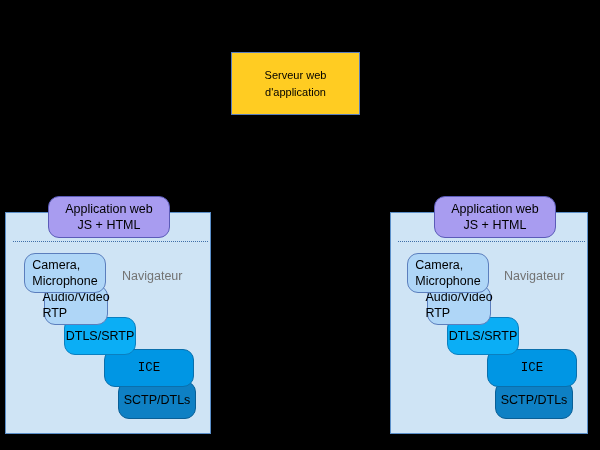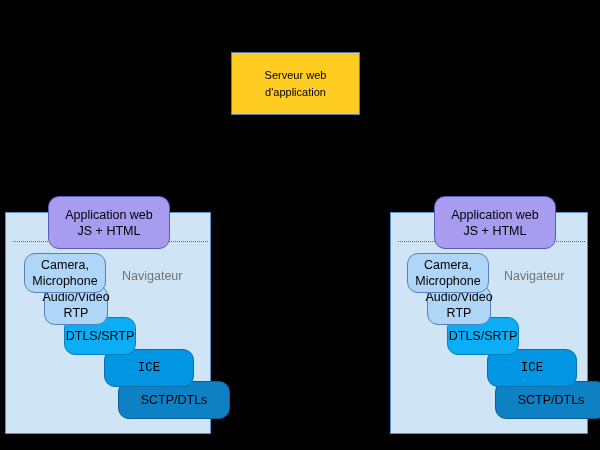--- a/index.html
+++ b/index.html
@@ -78,33 +78,32 @@
 
   
   .stack-box {
     position: absolute;
     box-sizing: border-box;
     border-radius: 11px;
     border: 1px solid #5B7EBD;
     display: flex;
     align-items: center;
     justify-content: center;
-    text-align: center;
     color: #000000;
     font-size: 12.5px;
     line-height: 16px;
     white-space: pre-line;
   }
 
   
   .app-box {
     position: absolute;
     top: 196px;
     width: 122px;
-    height: 53px;
+    height: 42px;
     background: #A89CF0;
     border: 1px solid #5B5BB8;
     border-radius: 11px;
     box-sizing: border-box;
     display: flex;
     align-items: center;
     justify-content: center;
     text-align: center;
     font-size: 12.5px;
     line-height: 16px;
@@ -113,21 +112,21 @@
     z-index: 20;
   }
   .app-box.left  { left: 48px; }
   .app-box.right { left: 434px; }
 
   
   .box-media  { left: 18px;  top: 40px;  width: 82px;  height: 40px; background: #AFD6F7; z-index: 6; }
   .box-rtp    { left: 38px;  top: 72px;  width: 64px;  height: 40px; background: #AFD6F7; z-index: 5; }
   .box-dtls   { left: 58px;  top: 104px; width: 72px;  height: 38px; background: #0BAEF5; border-color:#0A7FC0; z-index: 4; }
   .box-ice    { left: 98px;  top: 136px; width: 90px;  height: 38px; background: #0096E4; border-color:#0A6FAC; z-index: 3; font-family: Liberation Mono, monospace; }
-  .box-sctp   { left: 112px; top: 168px; width: 112px;  height: 38px; background: #0E80C4; border-color:#0A5F96; z-index: 2; }
+  .box-sctp   { left: 112px; top: 168px; width: 78px;  height: 38px; background: #0E80C4; border-color:#0A5F96; z-index: 2; }
 
   .browser-panel.right .box-media { left: 16px; }
   .browser-panel.right .box-rtp   { left: 36px; }
   .browser-panel.right .box-dtls  { left: 56px; }
   .browser-panel.right .box-ice   { left: 96px; }
   .browser-panel.right .box-sctp  { left: 104px; }
 </style>
 </head>
 <body>
 

